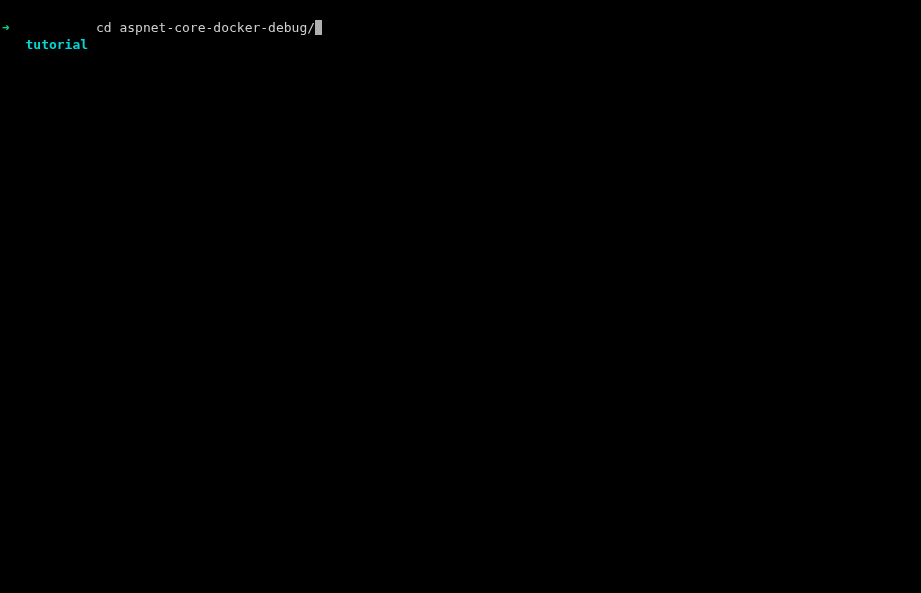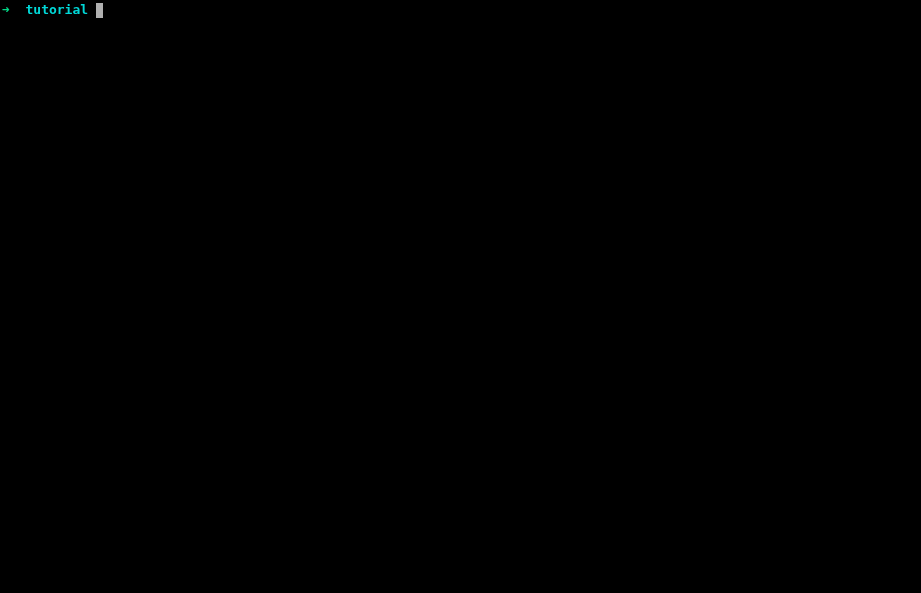--- a/index.html
+++ b/index.html
@@ -22,20 +22,21 @@
       align-items: center;
       white-space: pre;
     }
     .arrow {
       color: #00d787;
       font-weight: bold;
     }
     .prompt-context {
       color: #00d7d7;
       font-weight: bold;
+      margin-top: 35px;
     }
     .command-text {
       color: #d0d0d0;
     }
     .cursor {
       display: inline-block;
       width: 7px;
       height: 15px;
       background-color: #b0b0b0;
       vertical-align: text-bottom;
@@ -43,14 +44,15 @@
     }
   </style>
 </head>
 <body>
 
 <div class="terminal-line">
   <span class="arrow">➜</span>
   <span>  </span>
   <span class="prompt-context">tutorial</span>
   <span> </span>
+  <span class="command-text">cd aspnet-core-docker-debug/</span>
   <span class="cursor"></span>
 </div>
 
 </body></html>

